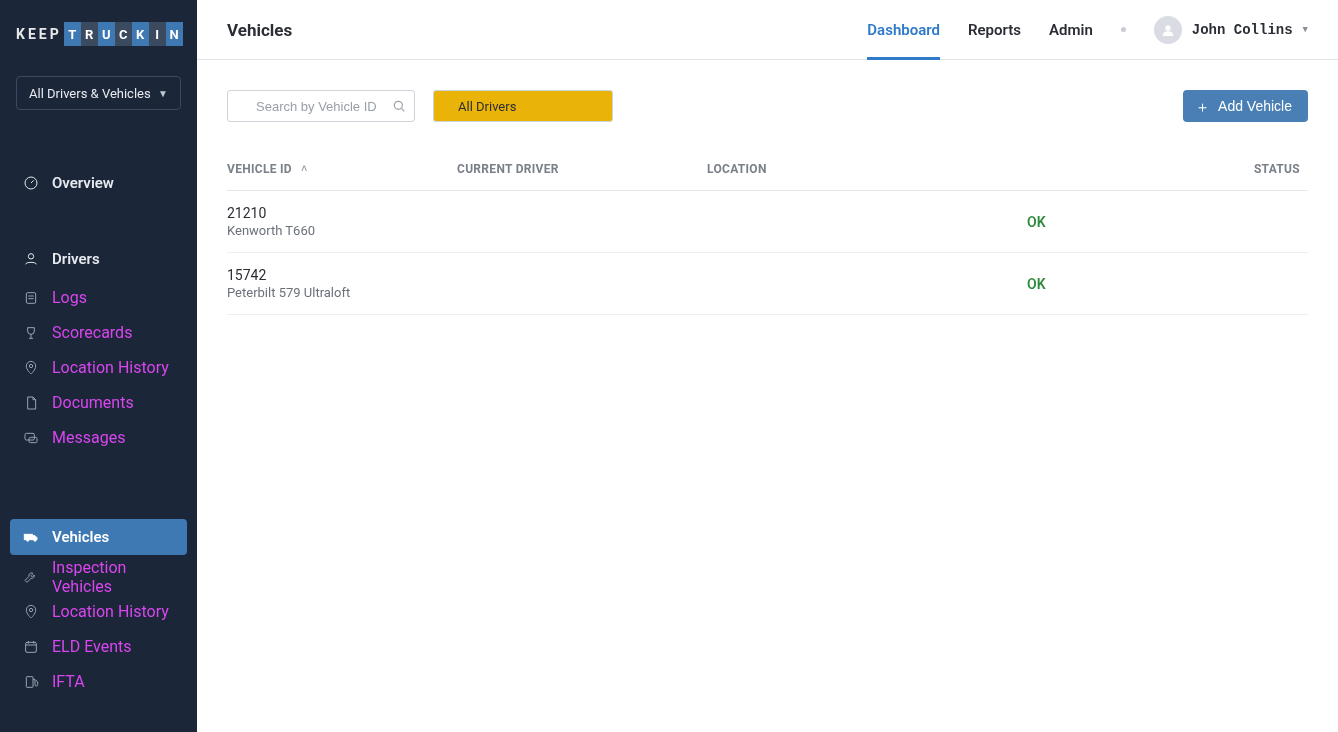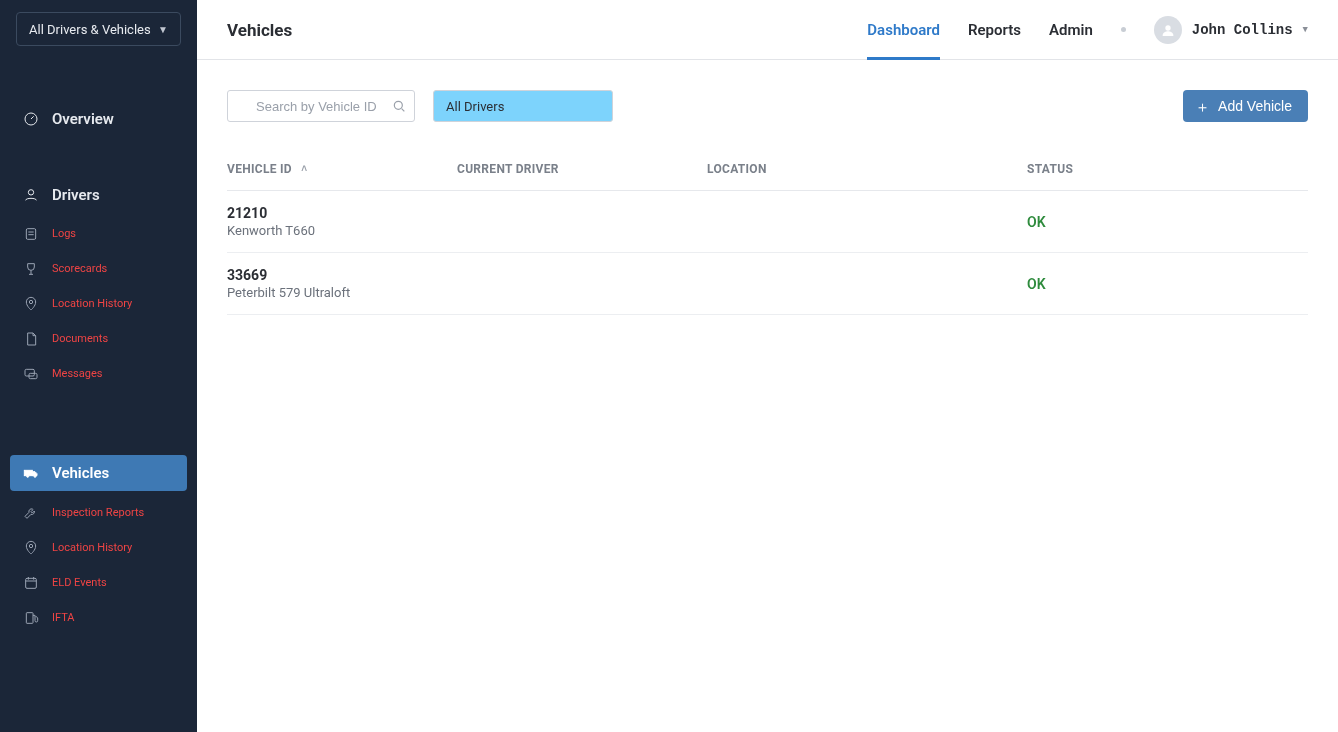--- a/index.html
+++ b/index.html
@@ -67,22 +67,22 @@
   }
   .scope-select .caret { font-size: 10px; color: #c0c6d0; }
 
   
   .nav-group { padding: 6px 0; }
   .nav-item {
     display: flex;
     align-items: center;
     height: 35px;
     padding: 0 14px 0 22px;
-    color: #ef4444;
-    font-size: 11px;
+    color: #d946ef;
+    font-size: 16px;
     cursor: pointer;
     gap: 12px;
   }
   .nav-item.primary {
     color: #e6e9ee;
     font-weight: 600;
     font-size: 15px;
     height: 42px;
   }
   .nav-item.active {
@@ -205,25 +205,25 @@
   }
   .search-ic svg { width: 16px; height: 16px; stroke: #9aa0aa; fill: none; stroke-width: 1.8; }
 
   .driver-select {
     width: 180px;
     height: 32px;
     border: 1px solid #cfd3da;
     border-radius: 3px;
     display: flex;
     align-items: center;
-    padding: 0 12px;
+    padding: 0 24px;
     font-size: 13px;
     color: #2b2e34;
     cursor: pointer;
-    background: #7dd3fc;
+    background: #eab308;
   }
 
   .toolbar-spacer { flex: 1; }
 
   .add-btn {
     height: 32px;
     background: #4a7fb6;
     color: #fff;
     border: none;
     border-radius: 4px;
@@ -248,21 +248,21 @@
   table.vehicles thead th {
     text-align: left;
     font-size: 12px;
     font-weight: 700;
     color: #7a808a;
     letter-spacing: 0.3px;
     padding: 0 8px 14px 0;
     border-bottom: 1px solid #e6e8ec;
     margin-left: 28px;
   }
-  table.vehicles thead th:last-child { text-align: left; }
+  table.vehicles thead th:last-child { text-align: right; }
   .col-vid { width: 230px; }
   .col-driver { width: 250px; }
   .col-loc { width: 320px; }
   .col-status { width: auto; }
 
   th .sort-caret {
     display: inline-block;
     margin-left: 6px;
     font-size: 10px;
     color: #9aa0aa;
@@ -270,37 +270,49 @@
   }
 
   table.vehicles tbody td {
     padding: 14px 8px 14px 0;
     border-bottom: 1px solid #eceef1;
     vertical-align: middle;
   }
   .vid-cell .vid {
     font-size: 14px;
     color: #2b2e34;
-    font-weight: 700;
+    font-weight: 400;
   }
   .vid-cell .vmodel {
     font-size: 13px;
     color: #6b717b;
     margin-top: 2px;
   }
   .status-ok {
     color: #2e8b3d;
     font-size: 14px;
     font-weight: 600;
   }
 </style>
 </head>
 <body>
 
 <aside class="sidebar">
+  <div class="logo">
+    <span class="logo-keep">KEEP</span>
+    <span class="logo-truckin">
+      <span class="lt-blue">T</span>
+      <span class="lt-dark">R</span>
+      <span class="lt-blue">U</span>
+      <span class="lt-dark">C</span>
+      <span class="lt-blue">K</span>
+      <span class="lt-dark">I</span>
+      <span class="lt-blue">N</span>
+    </span>
+  </div>
 
   <div class="scope-select">
     <span>All Drivers &amp; Vehicles</span>
     <span class="caret">▼</span>
   </div>
 
   <div class="nav-spacer"></div>
 
   <div class="nav-item primary">
     <span class="icon">
@@ -384,21 +396,21 @@
           </svg>
       </span>
       <span>Vehicles</span>
     </div>
     <div class="nav-item">
       <span class="icon">
         <svg viewBox="0 0 24 24">
             <path d="M14 6a4 4 0 00-5 5l-6 6 3 3 6-6a4 4 0 005-5l-3 3-2-2 3-3z"></path>
           </svg>
       </span>
-      <span>Inspection Reports</span>
+      <span>Inspection Vehicles</span>
     </div>
     <div class="nav-item">
       <span class="icon">
         <svg viewBox="0 0 24 24">
             <path d="M12 21s7-6 7-12a7 7 0 10-14 0c0 6 7 12 7 12z"></path>
             <circle cx="12" cy="9" r="2.5"></circle>
           </svg>
       </span>
       <span>Location History</span>
     </div>
@@ -488,21 +500,21 @@
           <td class="vid-cell">
             <div class="vid">21210</div>
             <div class="vmodel">Kenworth T660</div>
           </td>
           <td></td>
           <td></td>
           <td><span class="status-ok">OK</span></td>
         </tr>
         <tr>
           <td class="vid-cell">
-            <div class="vid">33669</div>
+            <div class="vid">15742</div>
             <div class="vmodel">Peterbilt 579 Ultraloft</div>
           </td>
           <td></td>
           <td></td>
           <td><span class="status-ok">OK</span></td>
         </tr>
       </tbody>
     </table>
   </div>
 </main>

